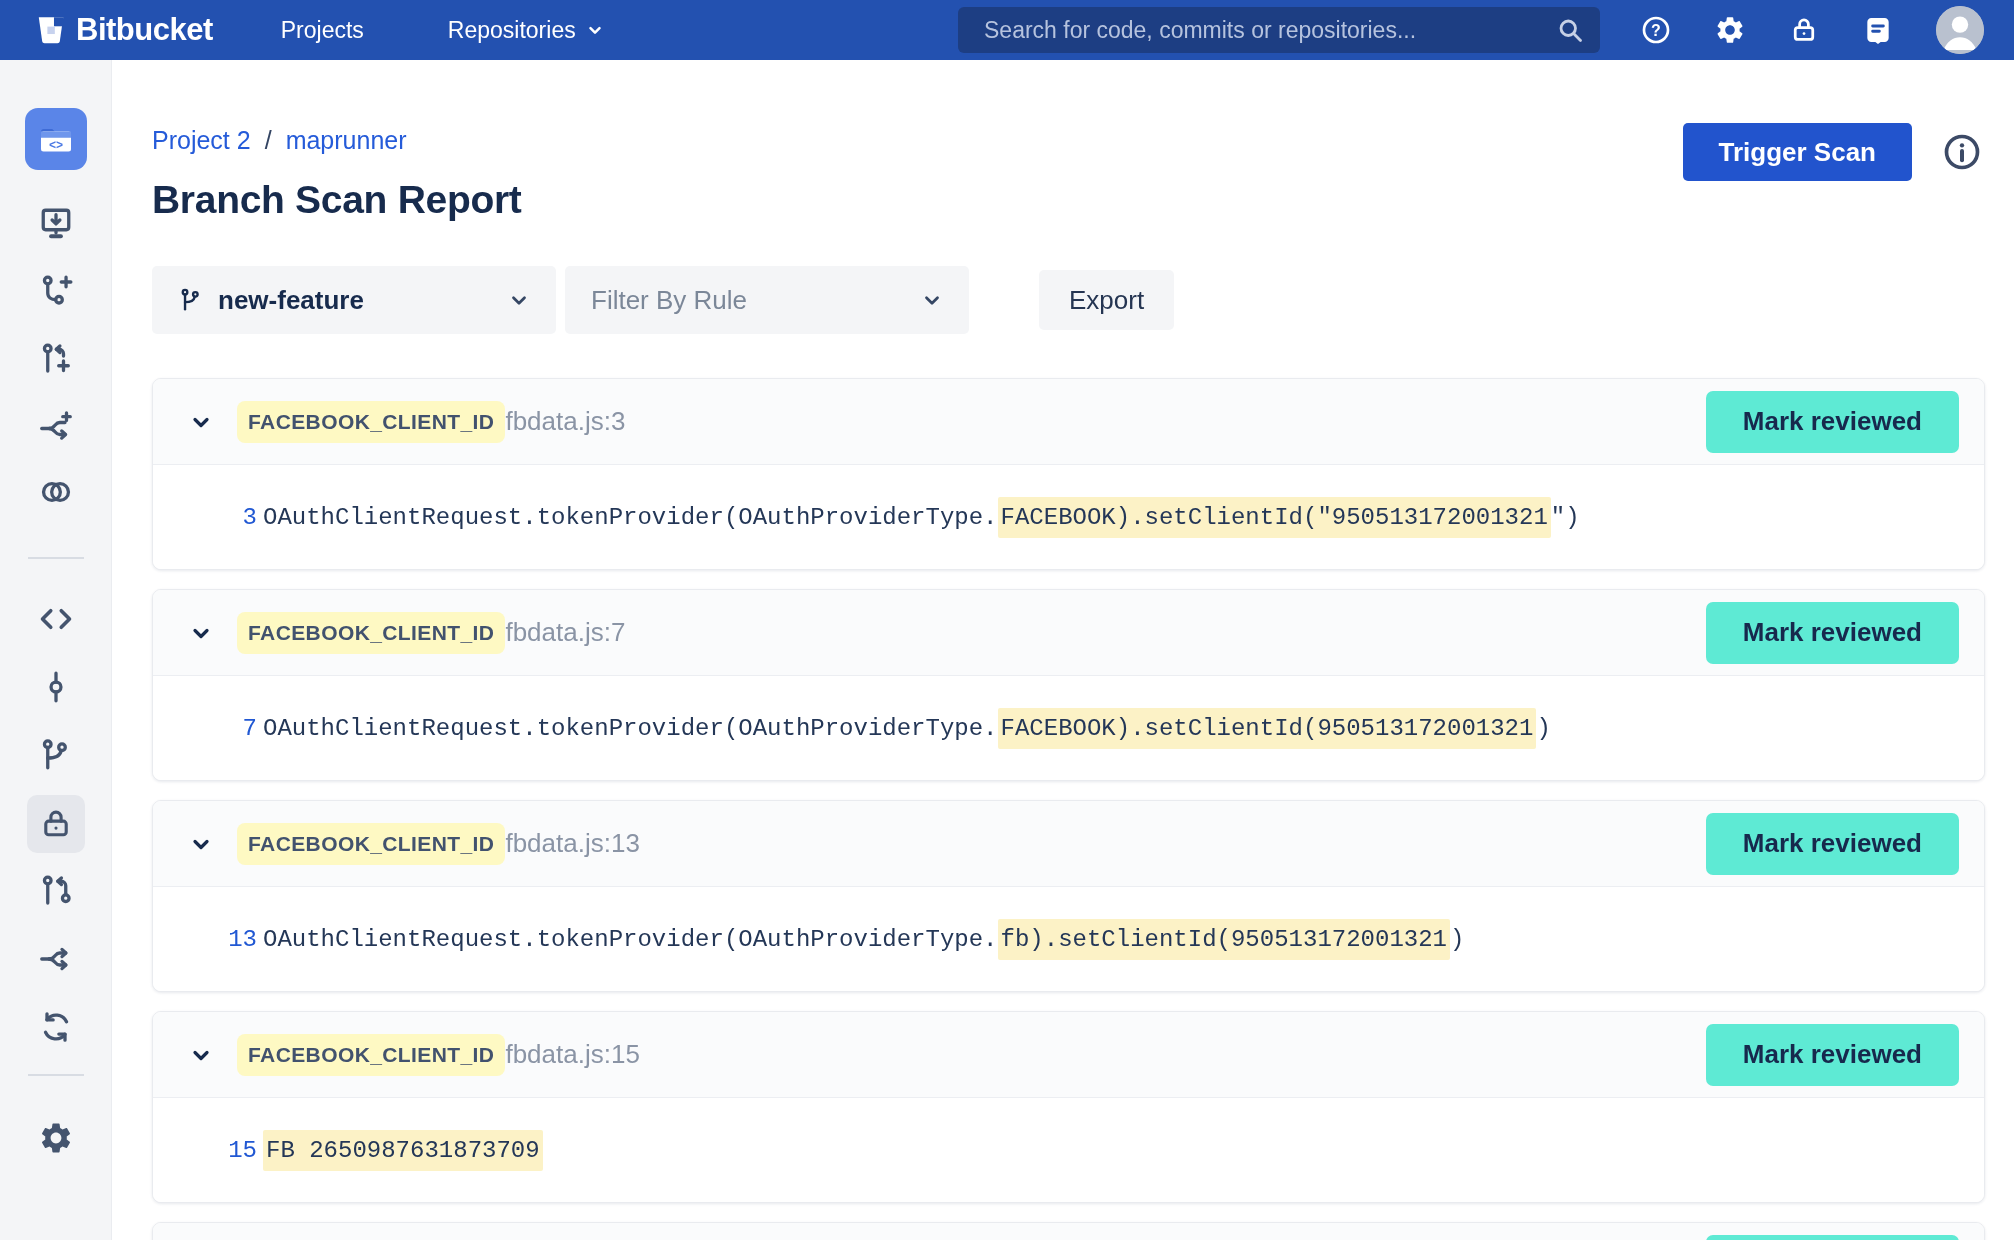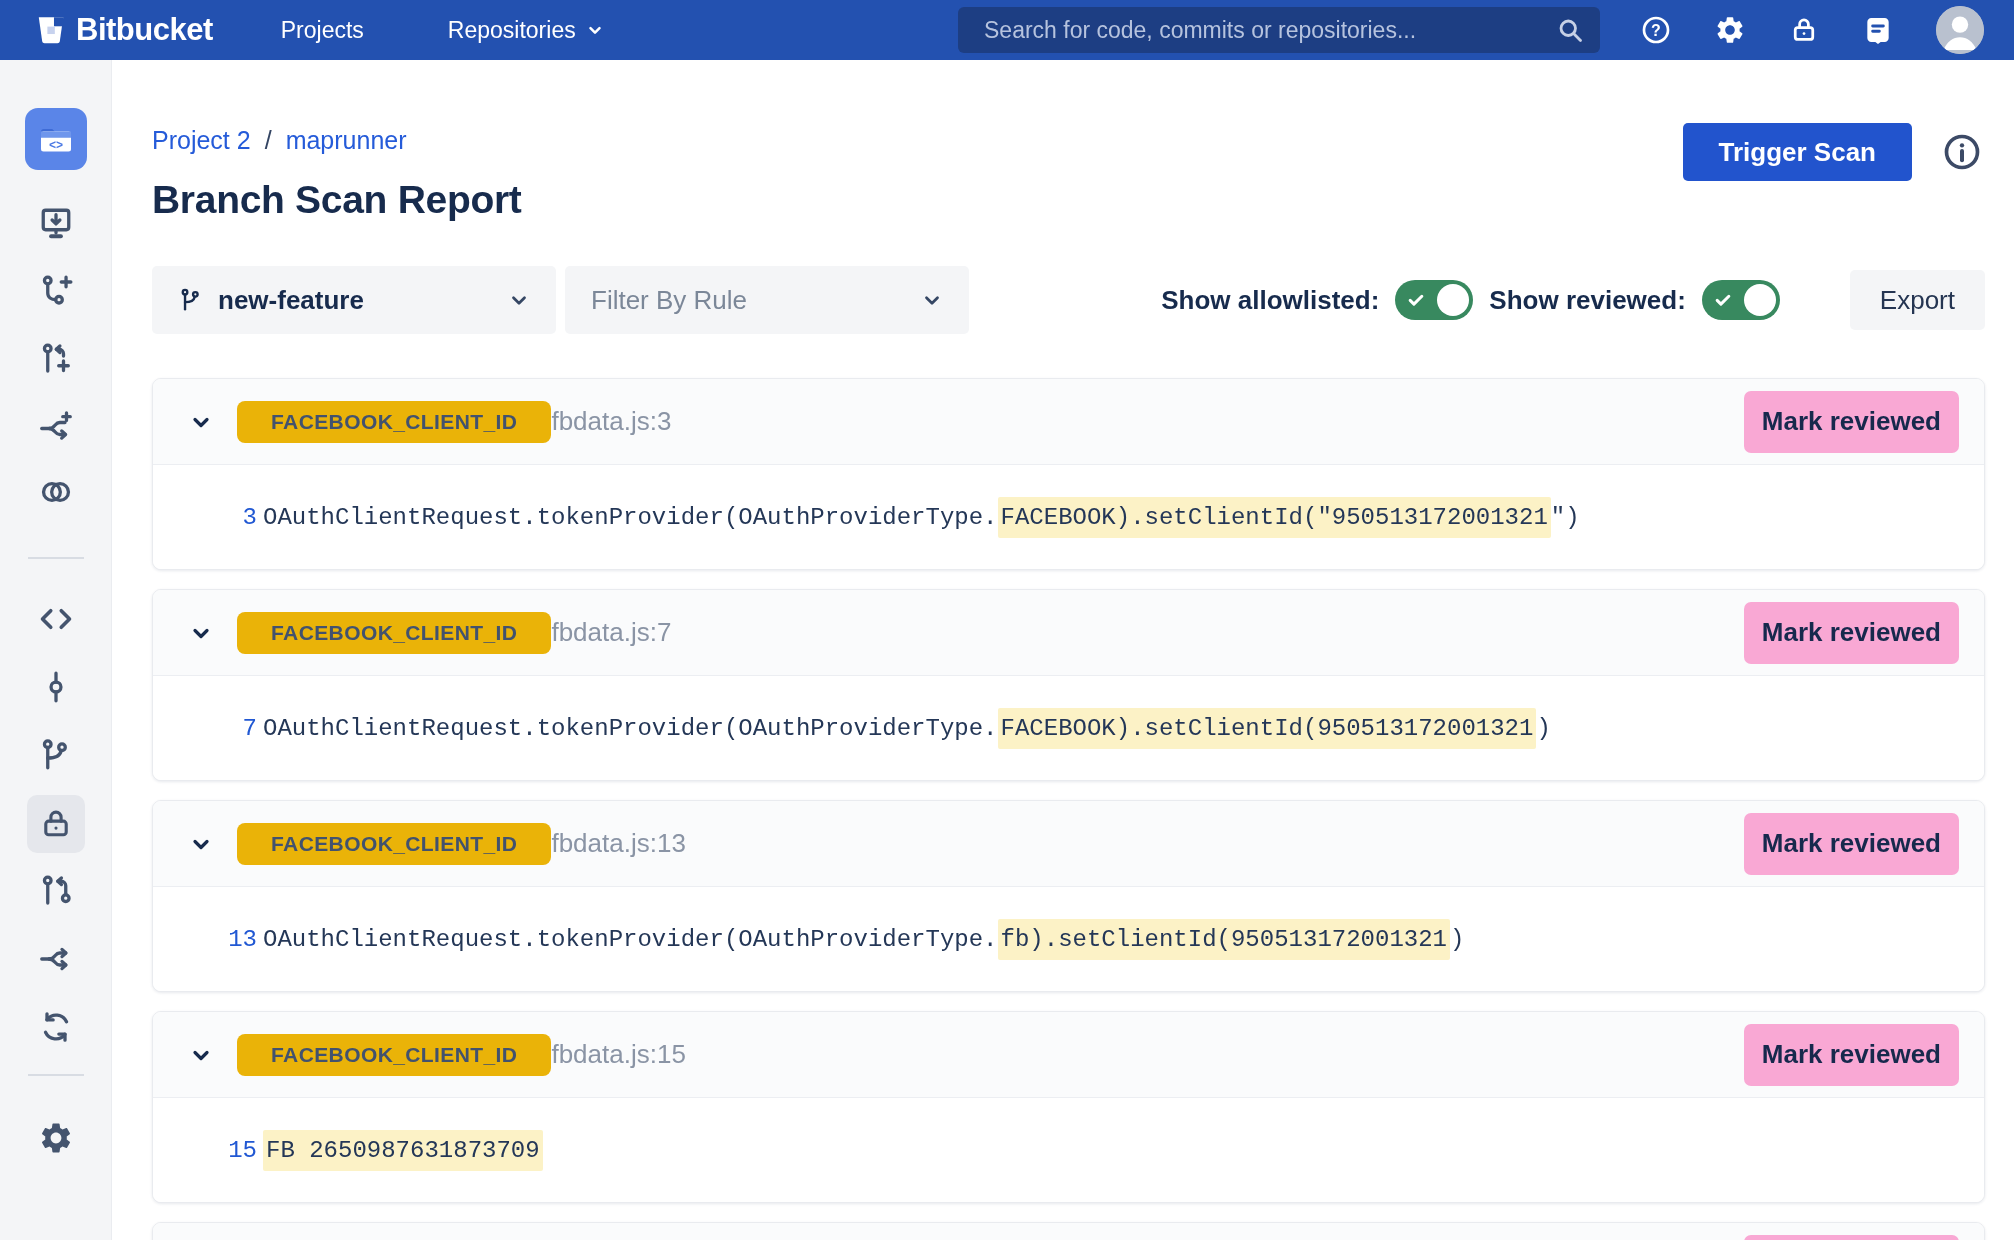--- a/index.html
+++ b/index.html
@@ -81,26 +81,26 @@
   .card {
     flex:none; height:192px; background:#fff; border:1px solid #e9ebef; border-radius:9px;
     box-shadow:0 1px 3px rgba(23,43,77,.10); overflow:hidden;
   }
   .card-header {
     height:86px; background:#fafbfc; border-bottom:1px solid #eceef2;
     display:flex; align-items:center; padding:0 25px 0 36px;
   }
   .chevron { display:flex; cursor:pointer; flex:none; }
   .badge {
-    margin-left:24px; background:#eab308; color:#42526e; font-size:21px; font-weight:700;
-    letter-spacing:.4px; padding:9px 34px; border-radius:8px; white-space:nowrap;
+    margin-left:24px; background:#fef9c3; color:#42526e; font-size:21px; font-weight:700;
+    letter-spacing:.4px; padding:9px 11px; border-radius:8px; white-space:nowrap;
   }
   .loc { font-size:26px; color:#8a94a5; }
   .mark-btn {
-    margin-left:auto; height:62px; padding:0 18px; background:#f9a8d4; color:#17294d; border:none;
+    margin-left:auto; height:62px; padding:0 37px; background:#5eead4; color:#17294d; border:none;
     border-radius:7px; font-family:"Liberation Sans", sans-serif; font-size:26px; font-weight:700; cursor:pointer;
   }
   .card-body { height:104px; display:flex; align-items:center; background:#fff; }
   .lineno {
     flex:none; width:104px; text-align:right;
     font-family:"Liberation Mono","DejaVu Sans Mono",monospace; font-size:24px; color:#2158d3;
   }
   .code-line {
     margin-left:6px; font-family:"Liberation Mono","DejaVu Sans Mono",monospace;
     font-size:24px; color:#243757; white-space:pre;
@@ -337,40 +337,20 @@
       </div>
       <div class="dropdown">
         <span class="dd-label-muted">Filter By Rule</span>
         <span class="dd-chevron">
           <svg width="22" height="22" viewBox="0 0 24 24" fill="none" stroke="#354764" stroke-width="3" stroke-linecap="round" stroke-linejoin="round">
               <path d="M6 9.5l6 6 6-6"></path>
             </svg>
         </span>
       </div>
 
-      <div class="toggles">
-        <span class="toggle-label">Show allowlisted:</span>
-        <span class="toggle">
-          <span class="tick">
-            <svg width="20" height="20" viewBox="0 0 24 24" fill="none" stroke="#fff" stroke-width="3.6" stroke-linecap="round" stroke-linejoin="round">
-                <path d="M5 12.5l4.5 4.5L19 7.5"></path>
-              </svg>
-          </span>
-          <span class="knob"></span>
-        </span>
-        <span class="toggle-label">Show reviewed:</span>
-        <span class="toggle">
-          <span class="tick">
-            <svg width="20" height="20" viewBox="0 0 24 24" fill="none" stroke="#fff" stroke-width="3.6" stroke-linecap="round" stroke-linejoin="round">
-                <path d="M5 12.5l4.5 4.5L19 7.5"></path>
-              </svg>
-          </span>
-          <span class="knob"></span>
-        </span>
-      </div>
       <button class="btn-export">Export</button>
     </div>
 
     <section class="cards">
       <article class="card">
         <div class="card-header">
           <span class="chevron">
             <svg width="24" height="24" viewBox="0 0 24 24" fill="none" stroke="#172b4d" stroke-width="3.2" stroke-linecap="round" stroke-linejoin="round">
                 <path d="M6 9.5l6 6 6-6"></path>
               </svg>

